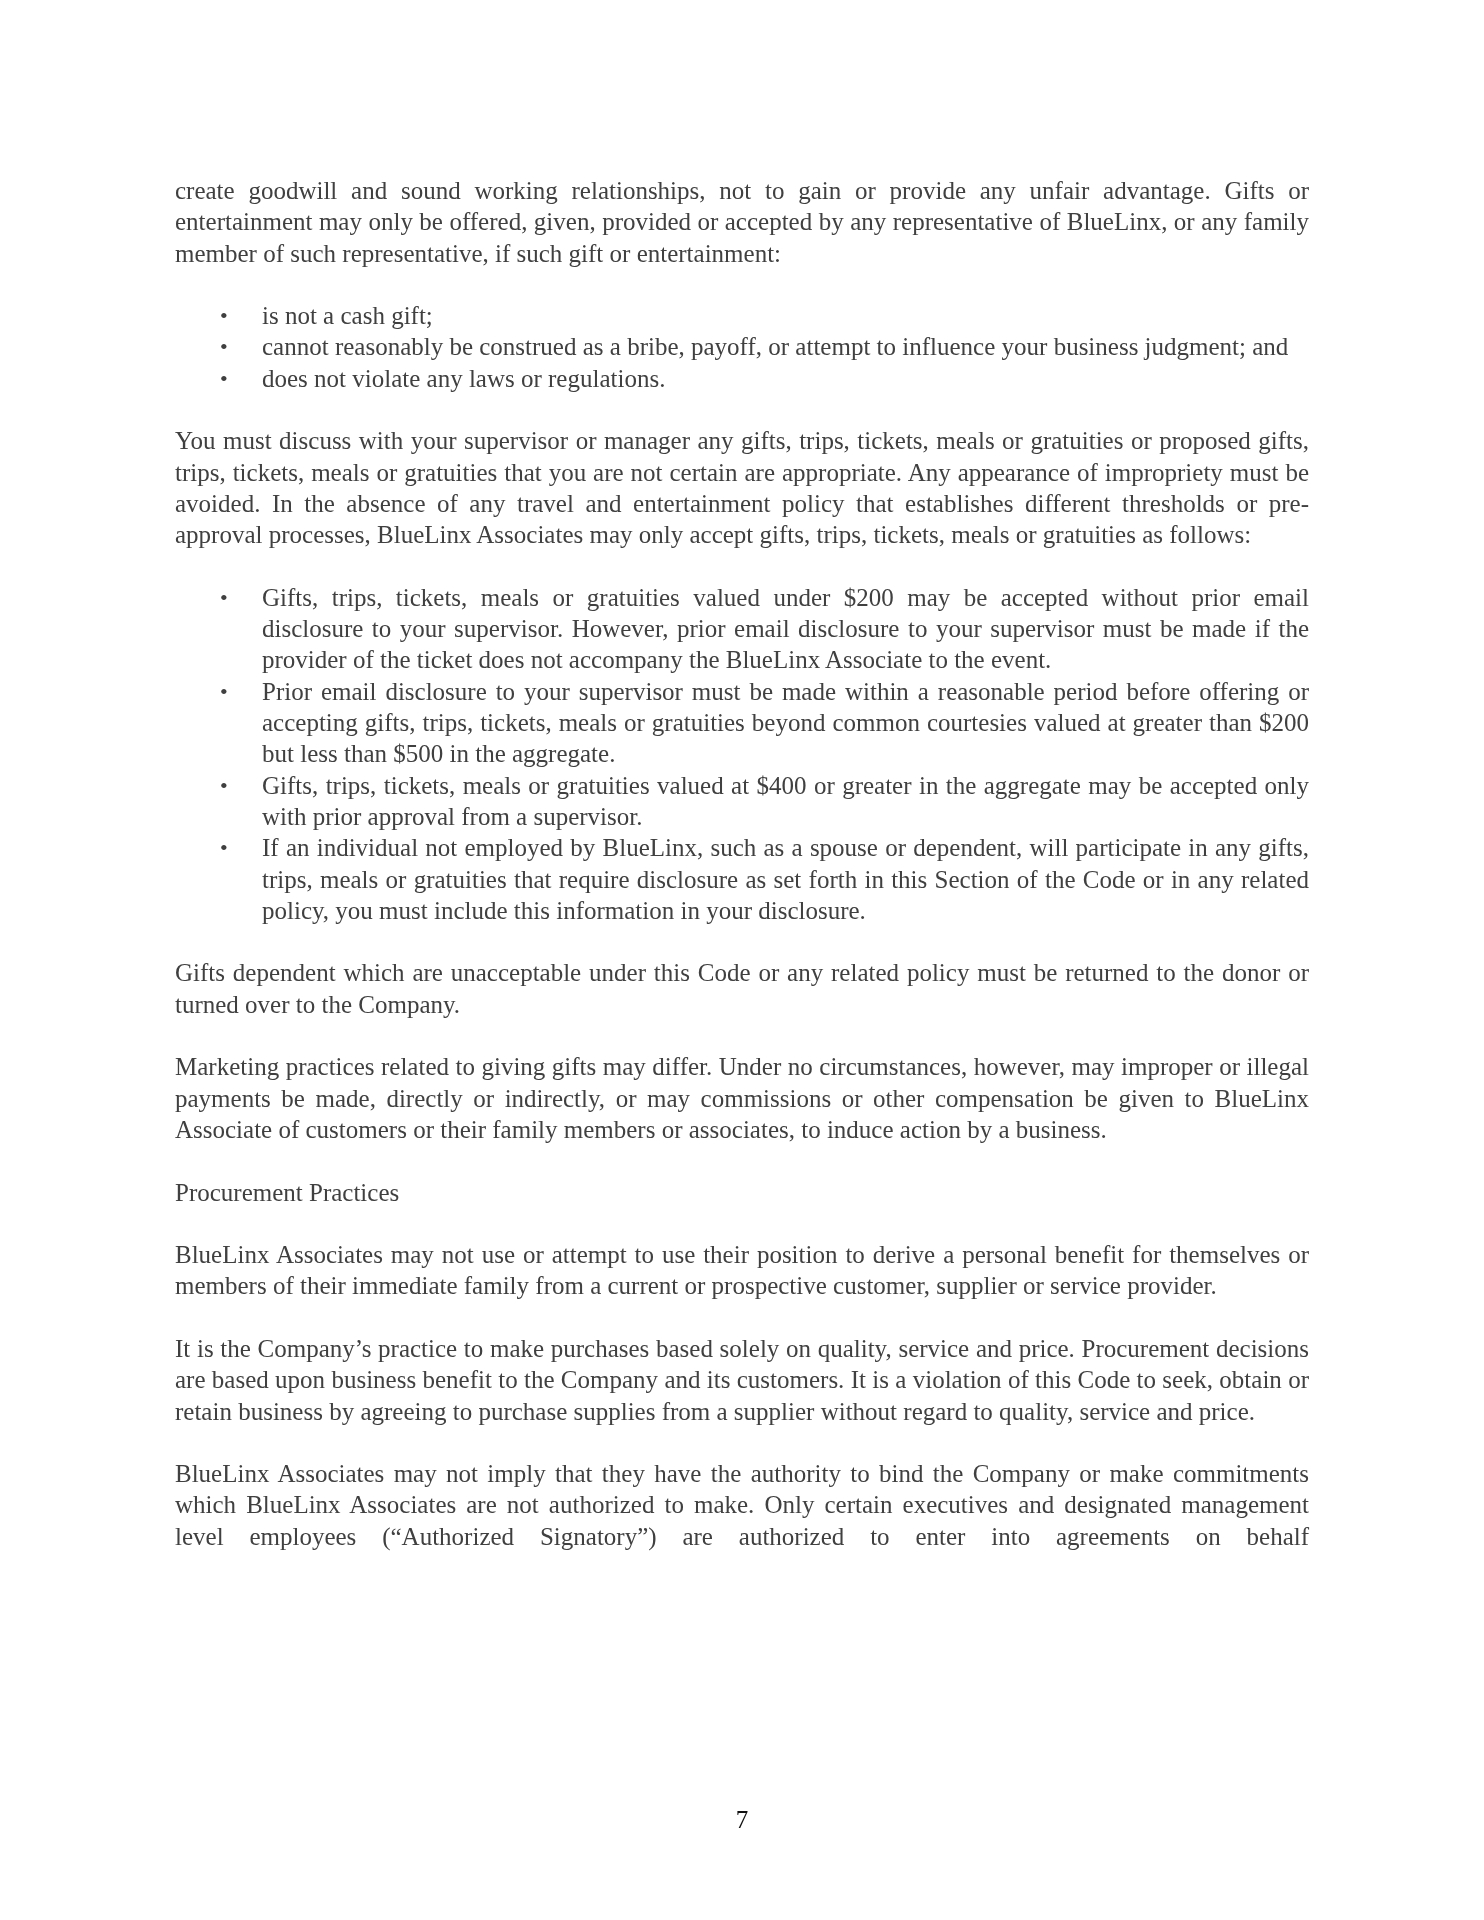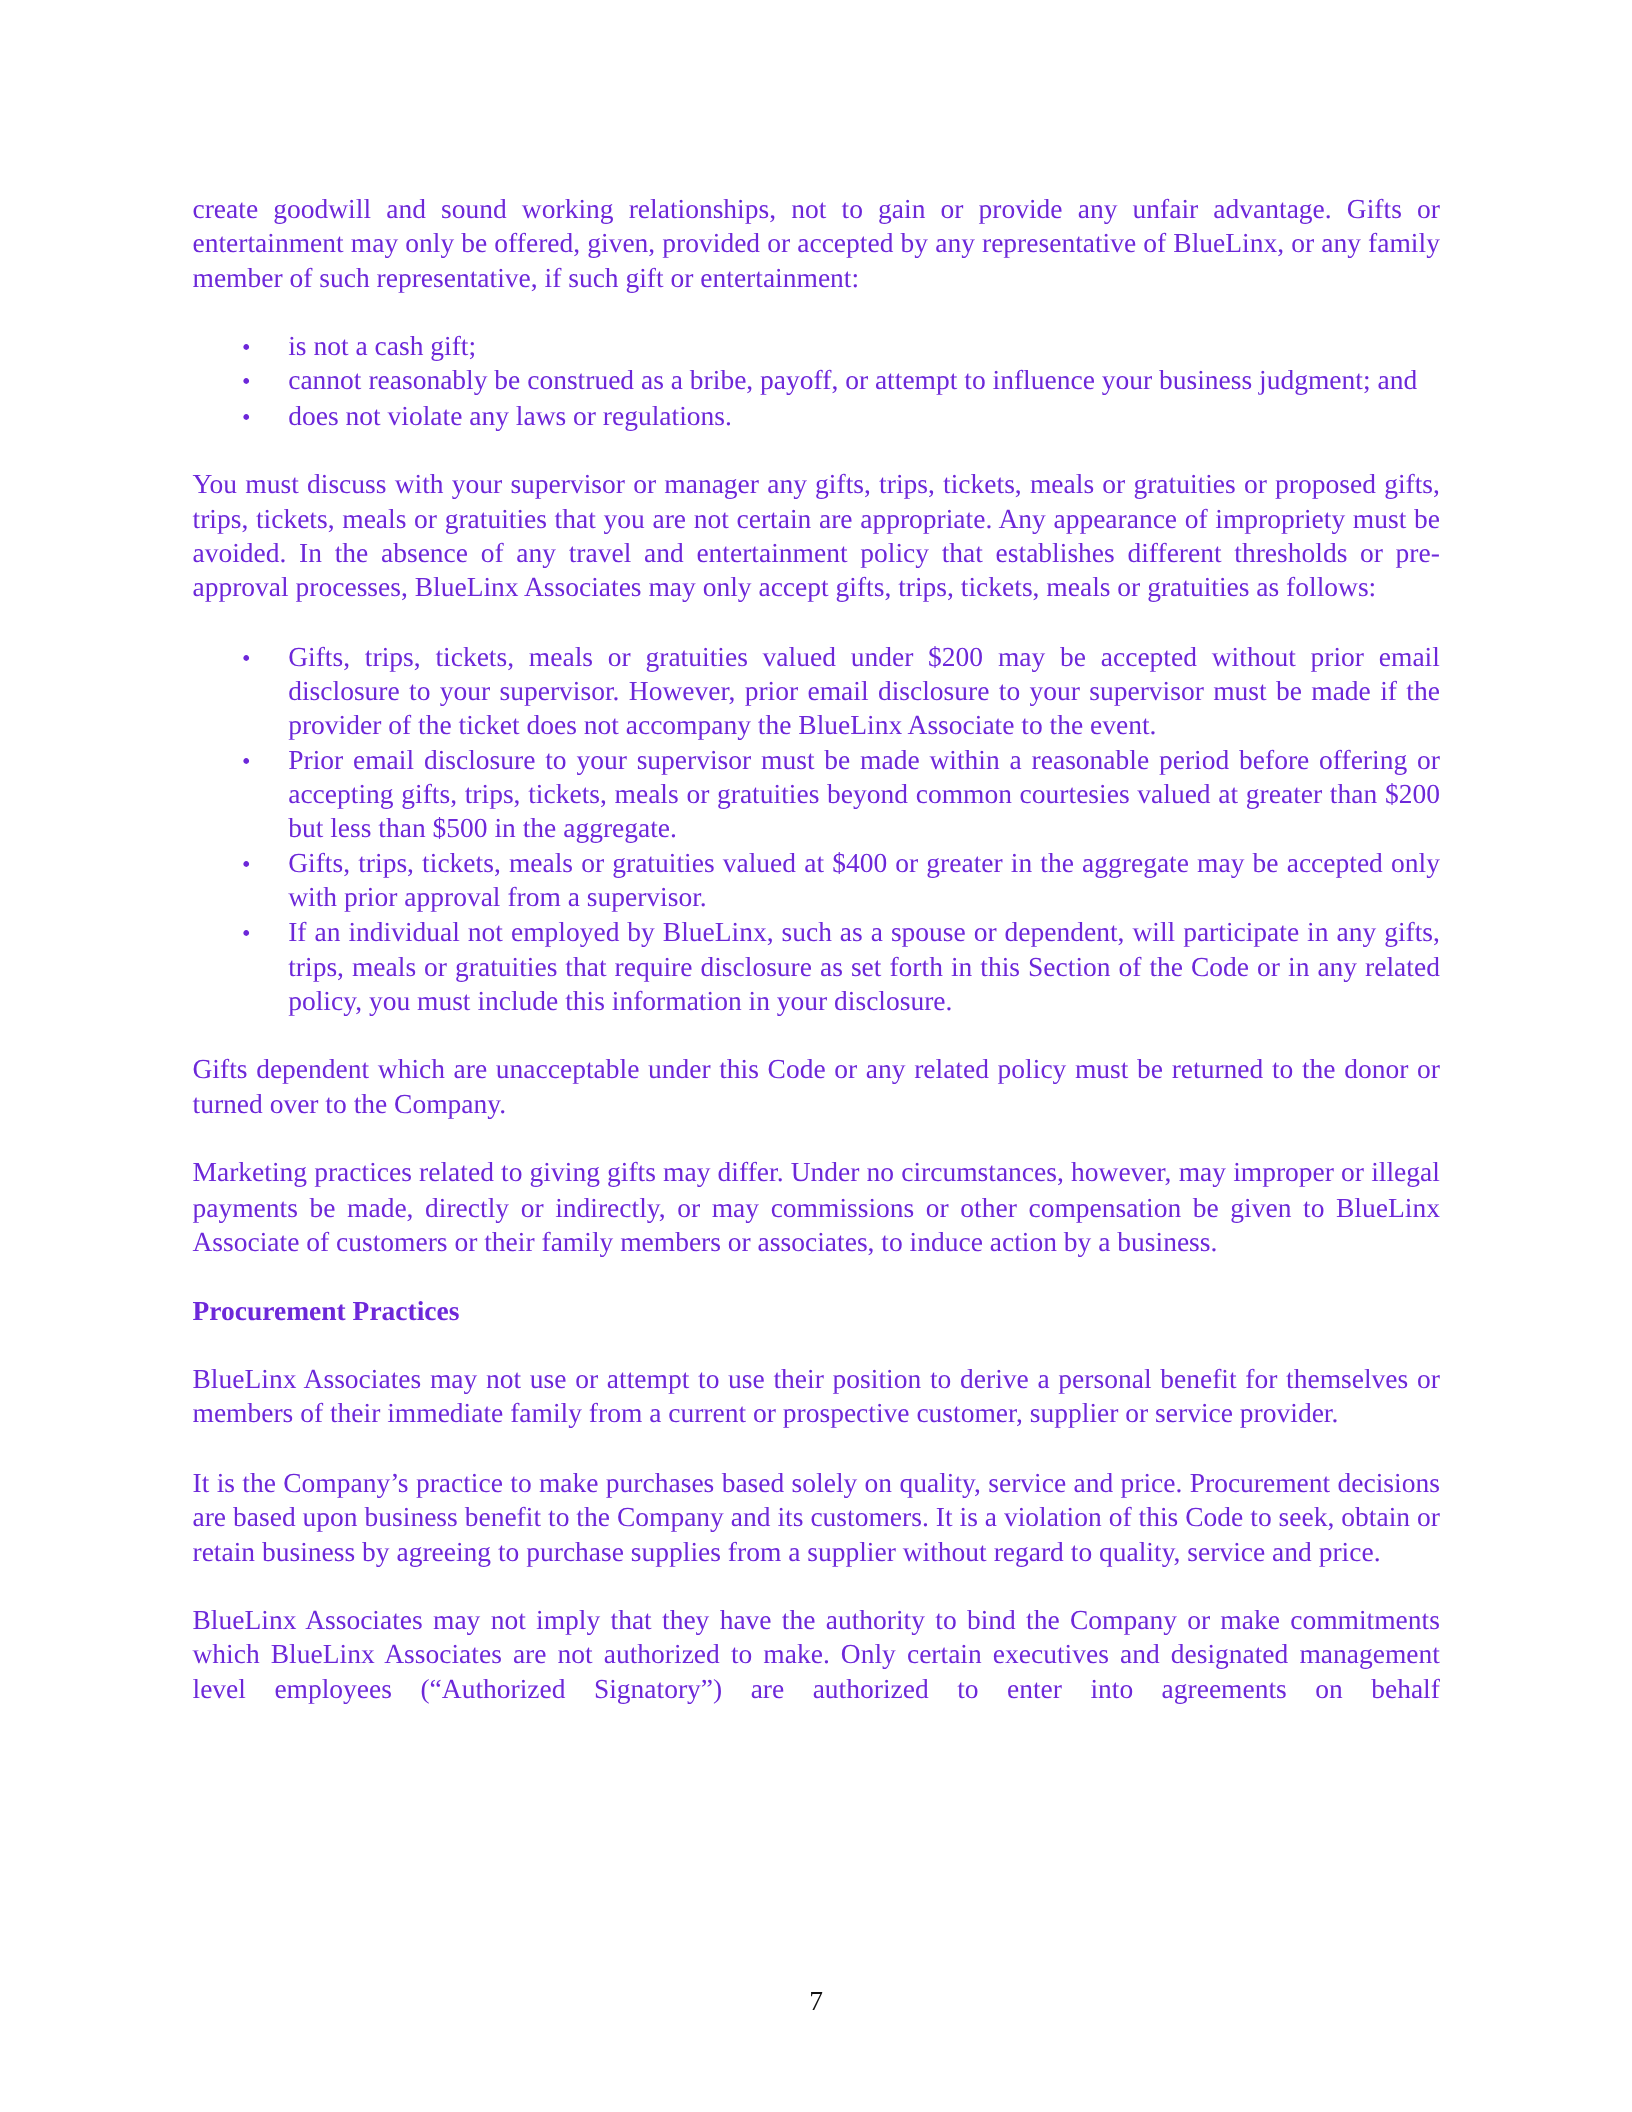--- a/index.html
+++ b/index.html
@@ -5,28 +5,28 @@
   html, body { margin: 0; padding: 0; background: #ffffff; }
   body { width: 1484px; height: 1920px; position: relative; overflow: hidden; }
   .page {
     position: absolute;
     left: 175px;
     top: 175px;
     width: 1134px;
     font-family: "Liberation Serif", "DejaVu Serif", serif;
     font-size: 25px;
     line-height: 31.3px;
-    color: #6d28d9;
+    color: #404040;
   }
   p { margin: 0 0 31.3px 0; text-align: justify; }
   h3 {
     margin: 0 0 31.3px 0;
     font-size: 25px;
     line-height: 31.3px;
-    font-weight: bold;
+    font-weight: normal;
   }
   ul {
     list-style: none;
     margin: 0 0 31.3px 0;
     padding: 0;
   }
   ul li {
     position: relative;
     padding-left: 87px;
     text-align: justify;

